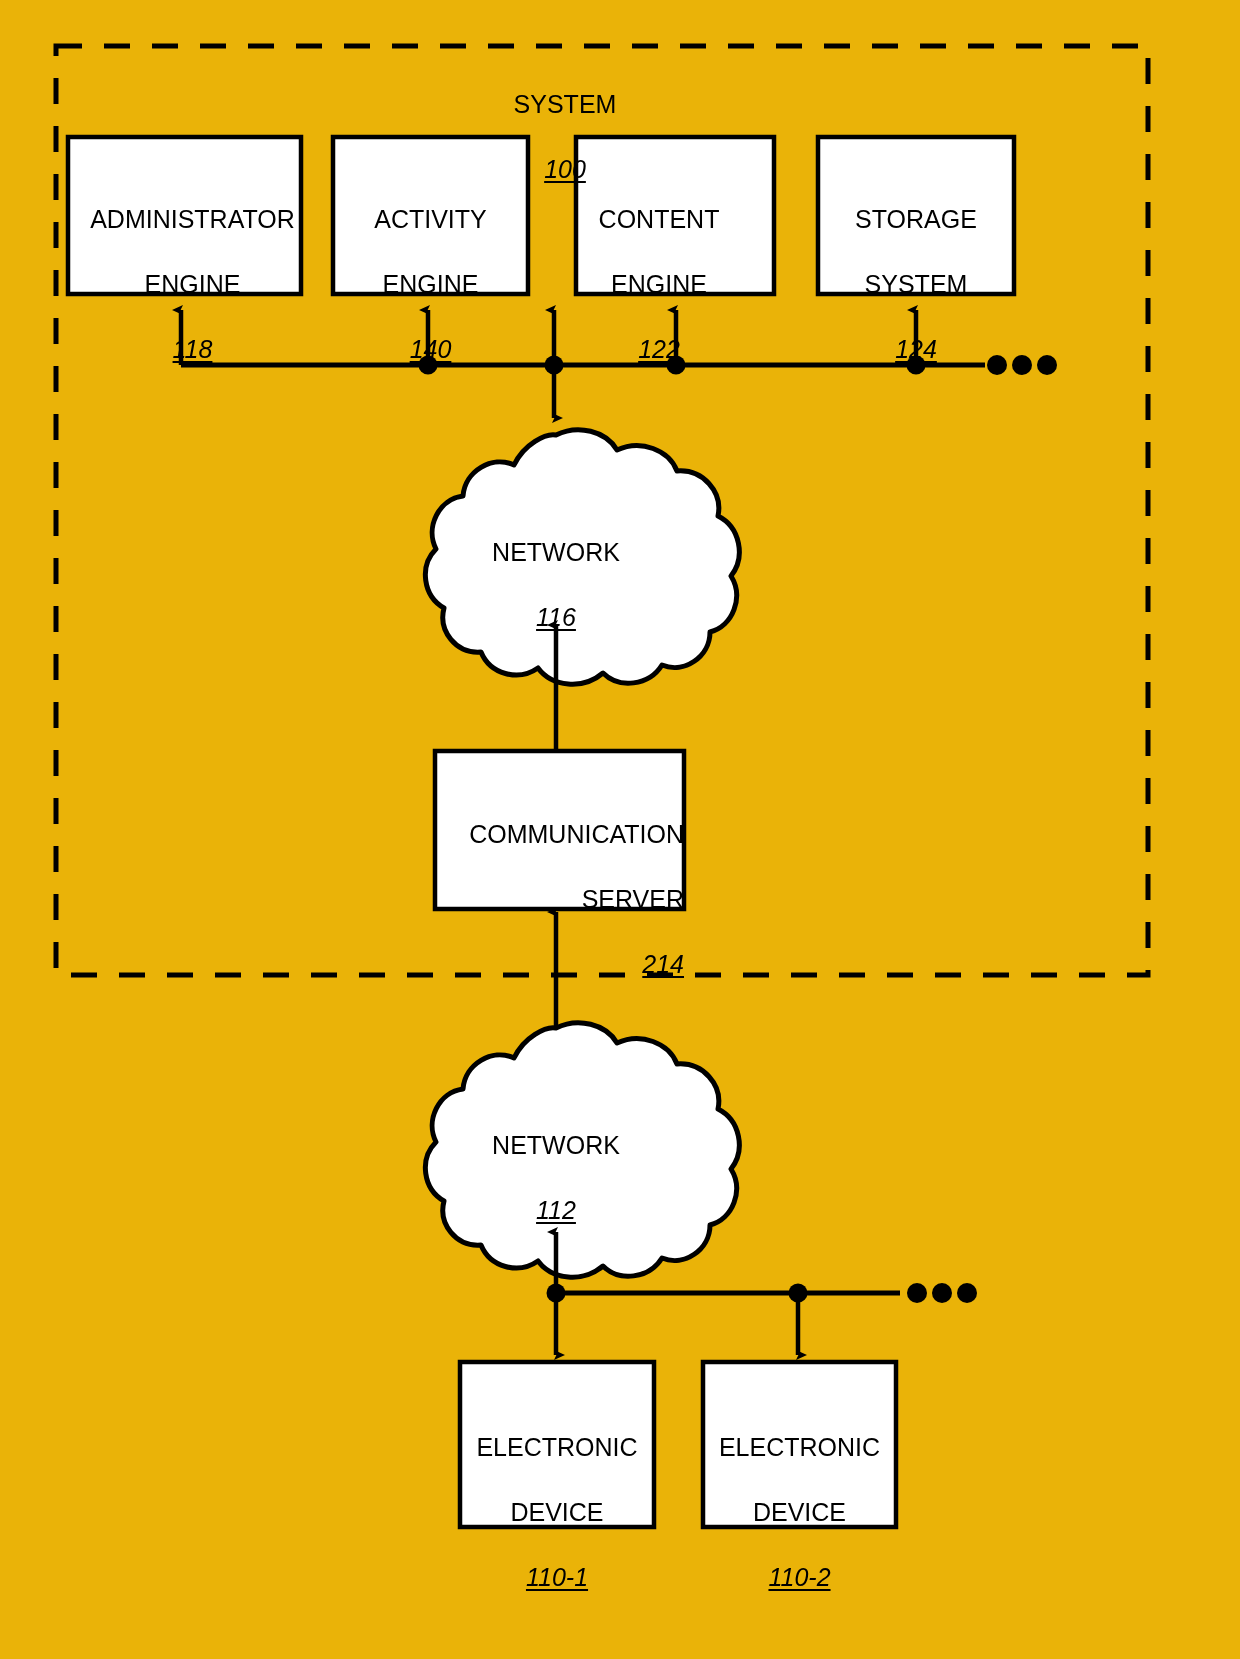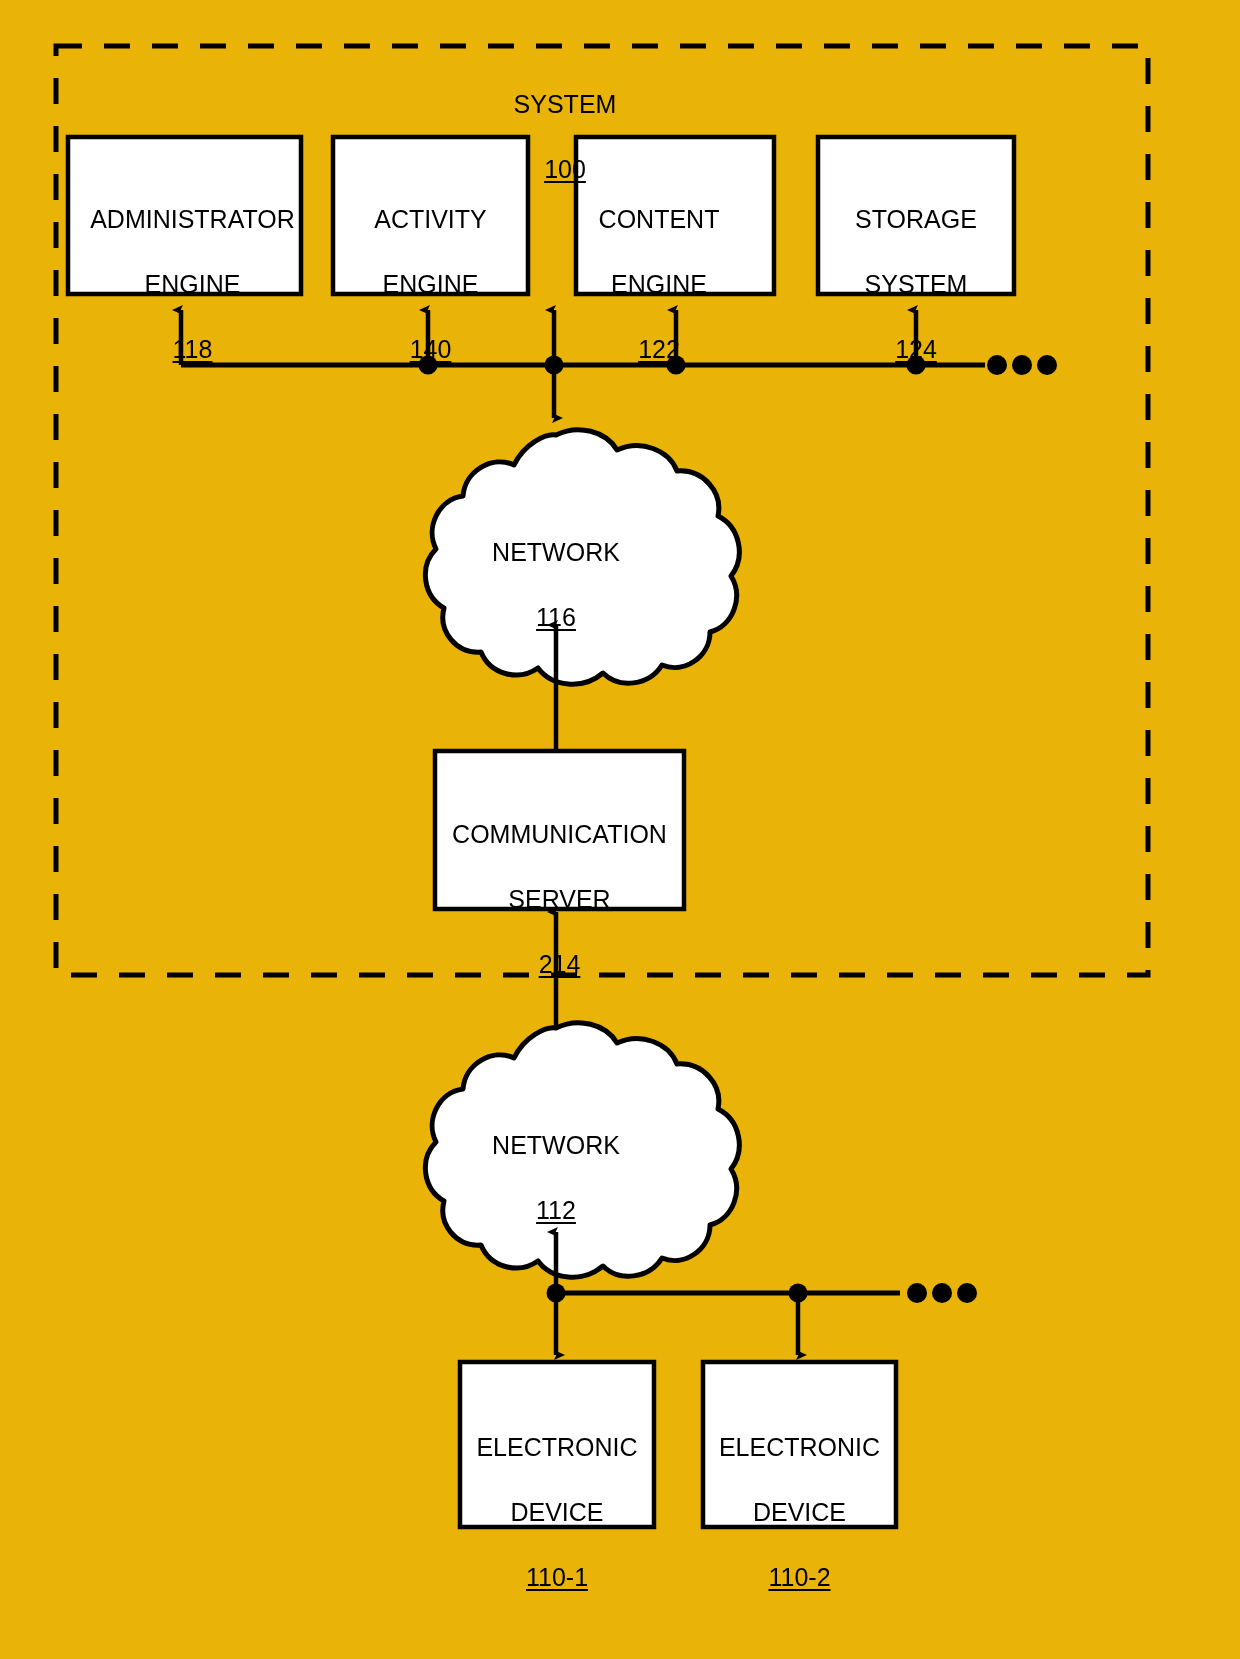--- a/index.html
+++ b/index.html
@@ -27,20 +27,21 @@
     text-align: center;
     color: #000000;
     font-family: "Liberation Sans", sans-serif;
     line-height: 1.30;
     white-space: pre-line;
     pointer-events: none;
   }
   .lbl .u {
     text-decoration: underline;
     text-underline-offset: 3px;
+    font-style: italic;
   }
   .box-text { font-size: 25px; }
   .sys-text { font-size: 25px; }
   .cloud-text { font-size: 25px; }
 </style>
 </head>
 <body>
 
 <div id="stage">
 
@@ -195,21 +196,21 @@
     <div>STORAGE</div>
     <div>SYSTEM</div>
     <div class="u">124</div>
   </div>
 
   <div class="lbl cloud-text" style="left:446px; top:503px; width:220px;">
     <div>NETWORK</div>
     <div class="u">116</div>
   </div>
 
-  <div class="lbl box-text" style="left:435px; top:785px; width:249px;">
+  <div class="lbl box-text" style="left:435px; top:785px; width:249px;text-align:right;">
     <div>COMMUNICATION</div>
     <div>SERVER</div>
     <div class="u">214</div>
   </div>
 
   <div class="lbl cloud-text" style="left:446px; top:1096px; width:220px;">
     <div>NETWORK</div>
     <div class="u">112</div>
   </div>
 

